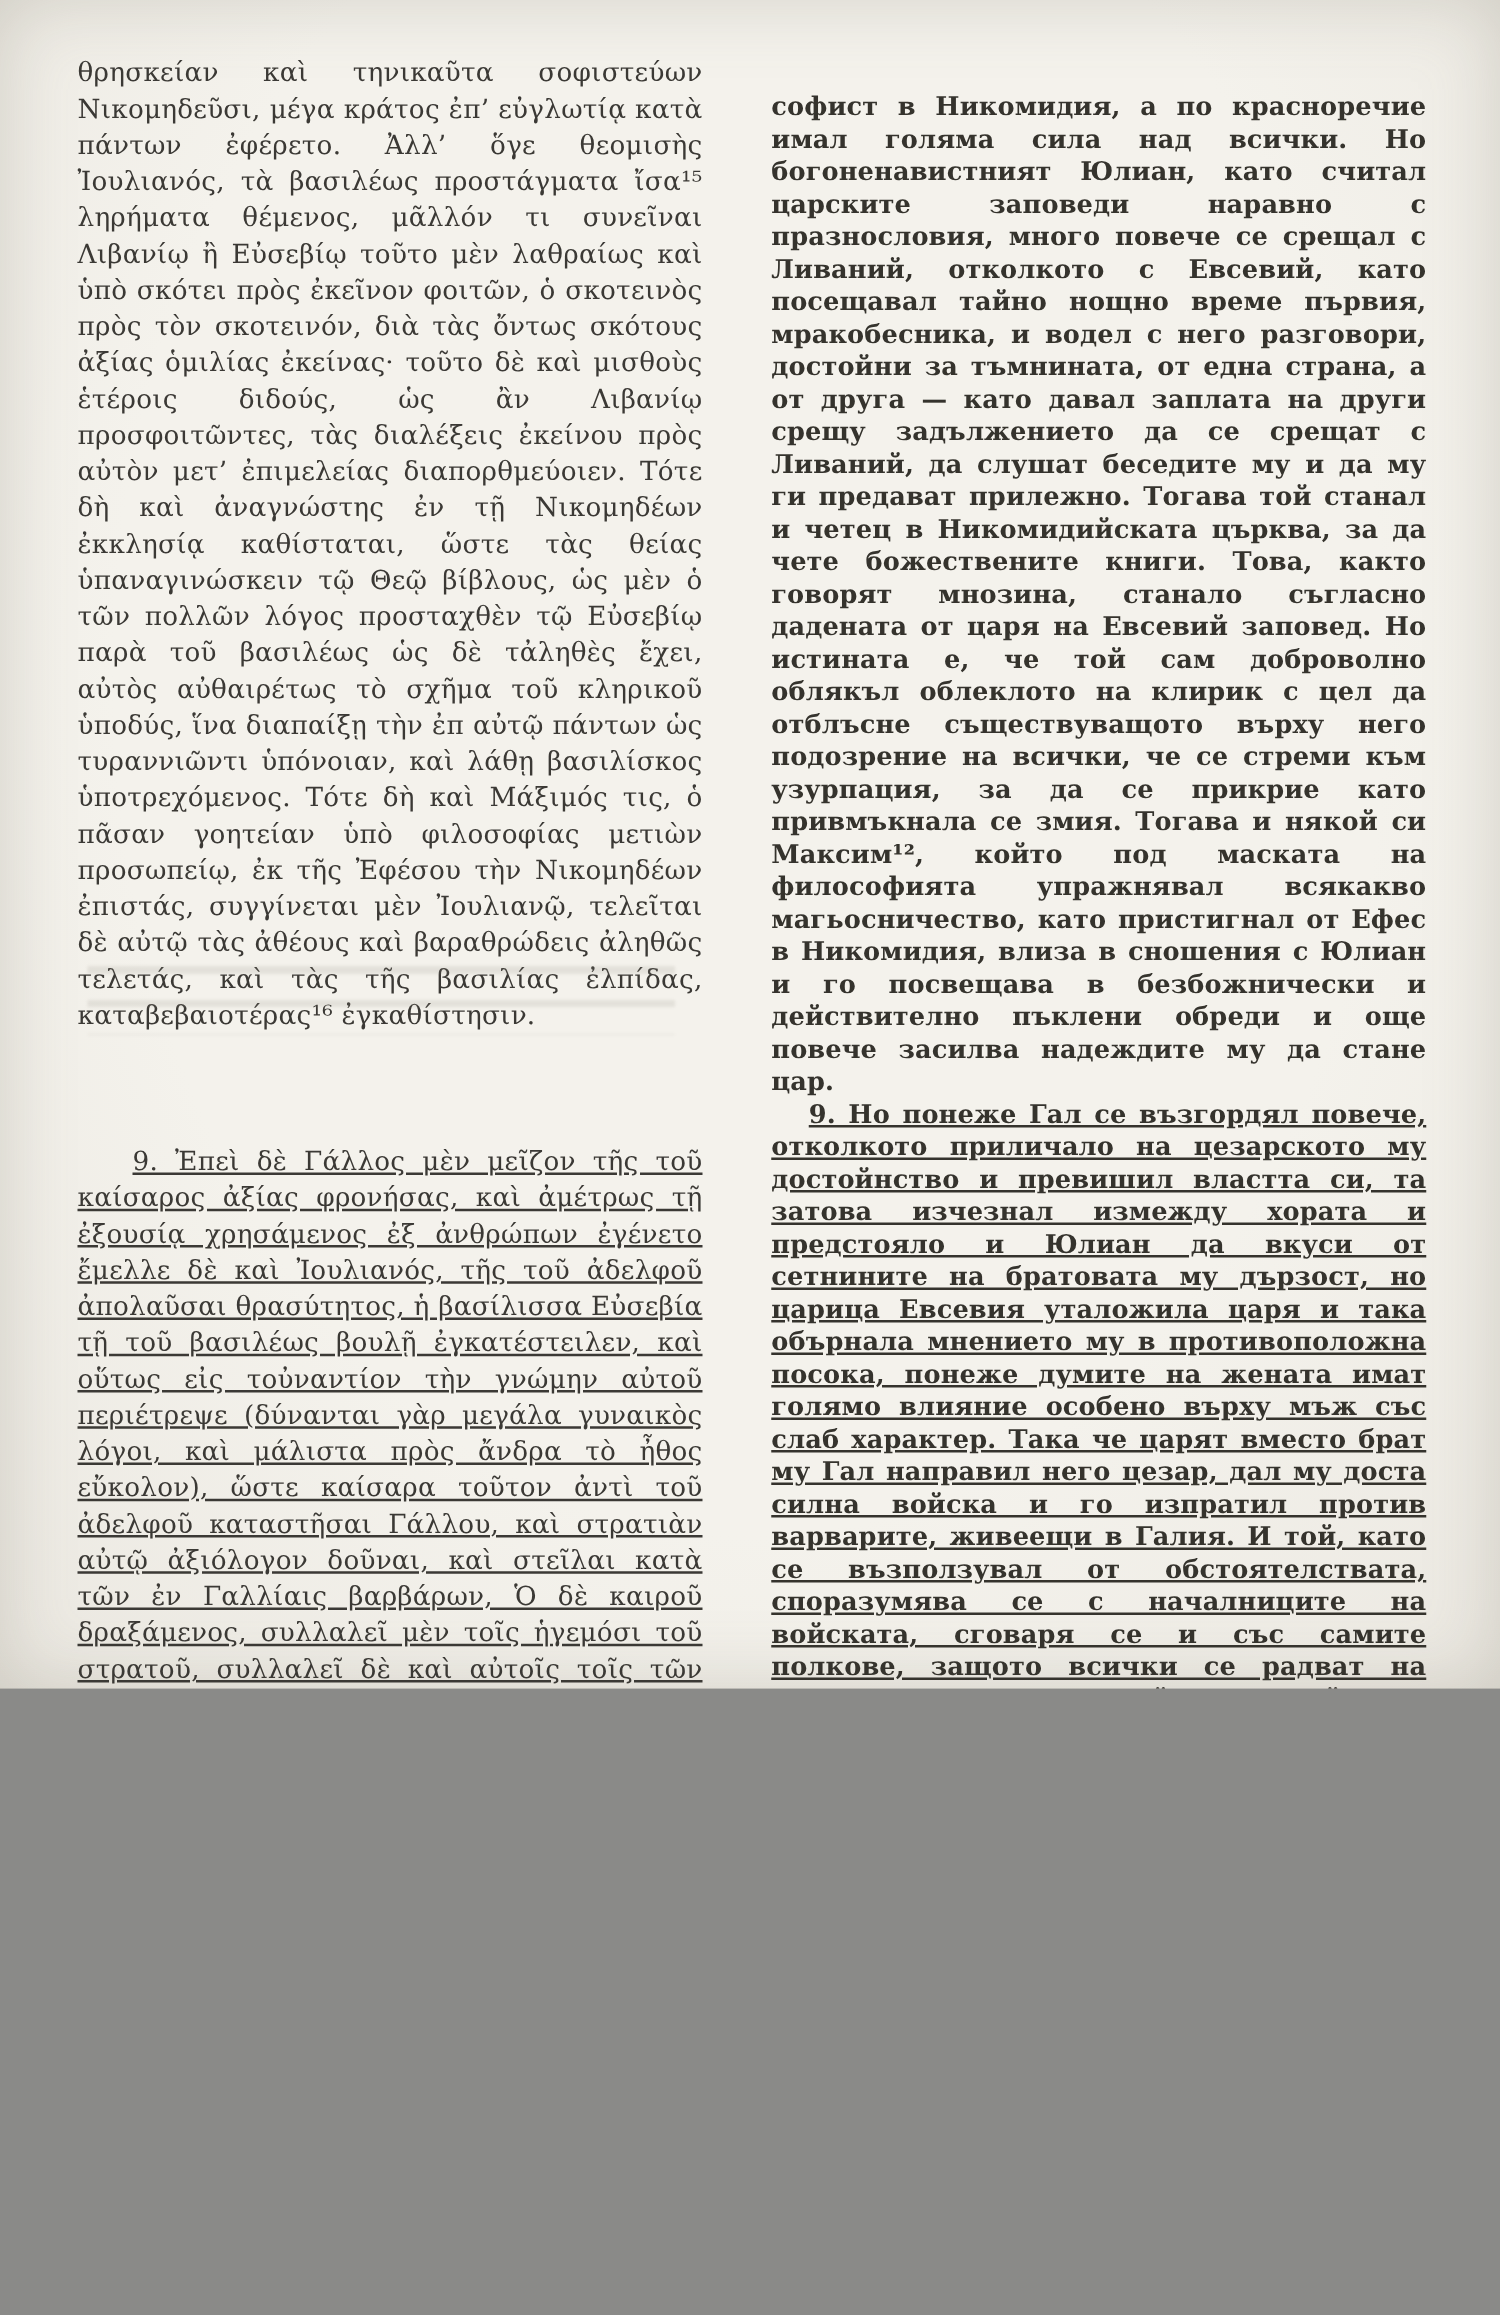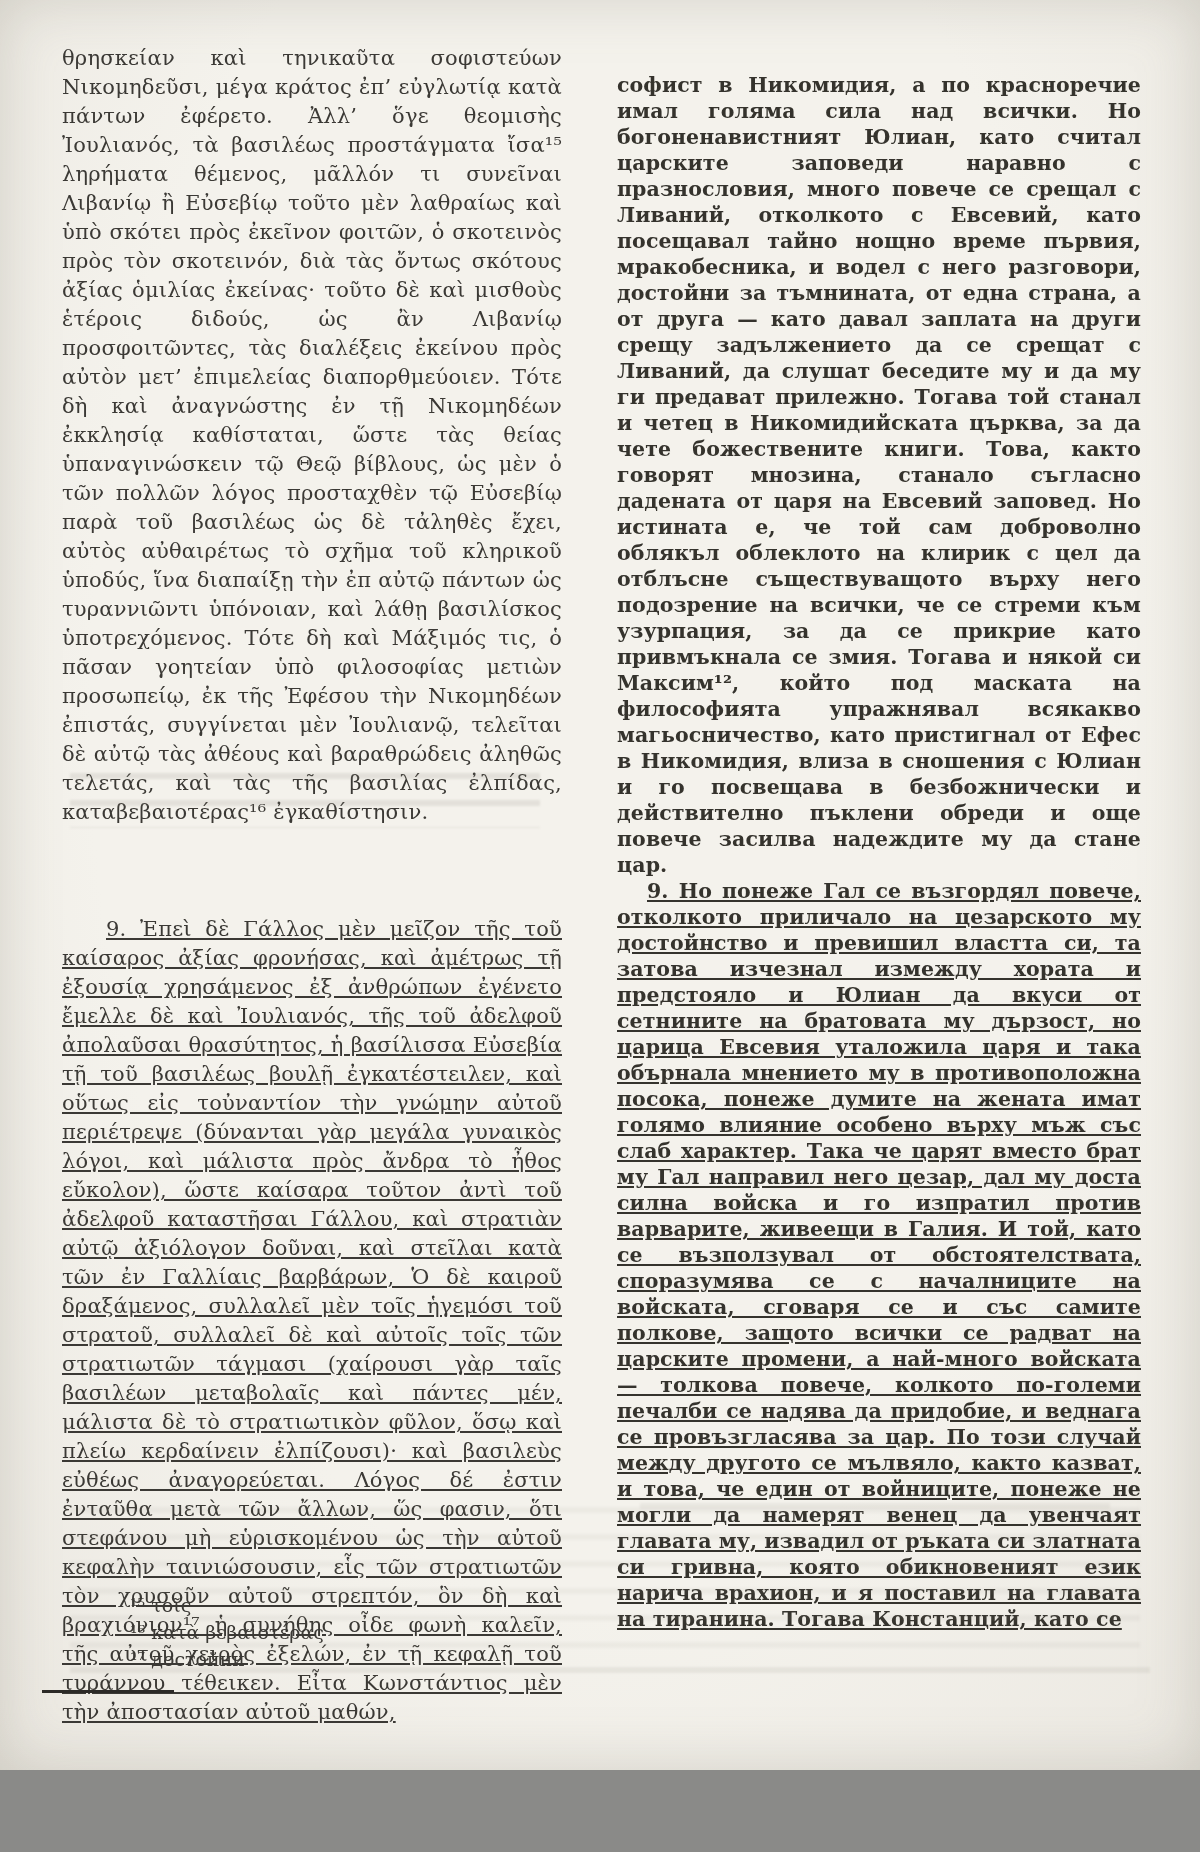--- a/index.html
+++ b/index.html
@@ -1,18 +1,18 @@
 <!DOCTYPE html>
 <html><head>
 <meta charset="utf-8">
 <style>
   html,body{margin:0;padding:0;background:#8a8a88;}
   .page{
     position:relative;
-    width:1200px;height:1770px;
+    width:1200px;height:1351px;
     margin:0 auto;
     background:
       radial-gradient(ellipse at 50% 40%, #f4f2ec 60%, #ebe8e1 100%);
     box-shadow:inset 0 0 60px rgba(120,115,100,.25);
     overflow:hidden;
     font-family:"DejaVu Serif", serif;
   }
   .col{position:absolute;top:44px;}
   .col-greek{left:62px;width:500px;color:#3b3935;}
   .col-greek p{

